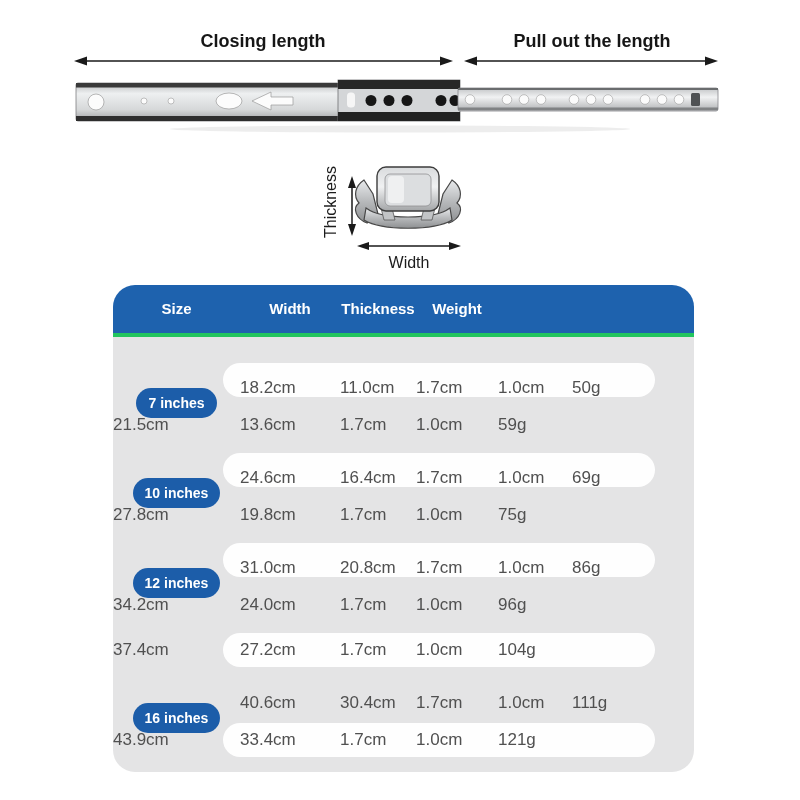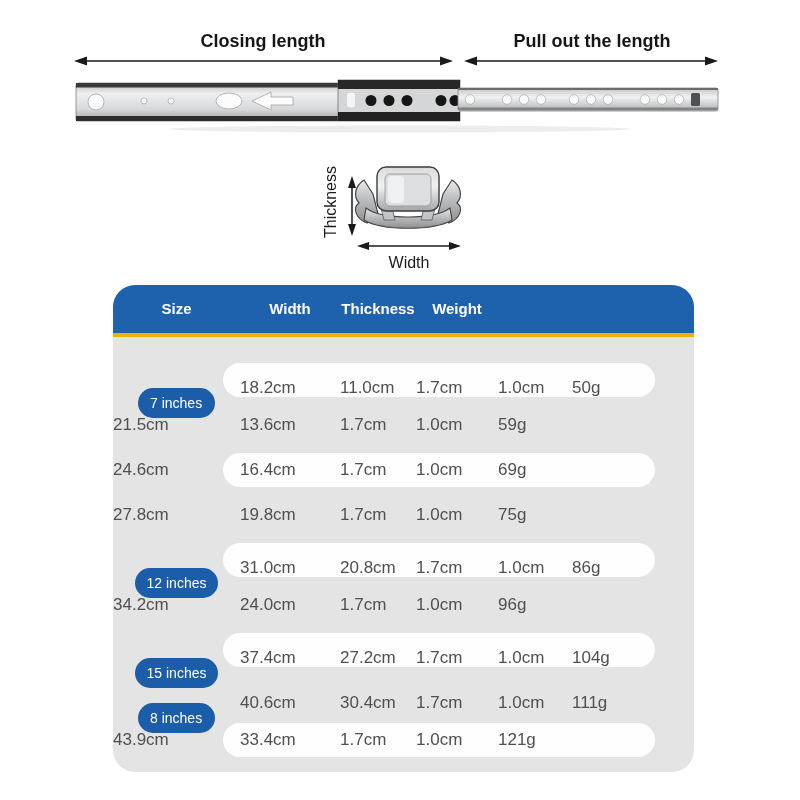--- a/index.html
+++ b/index.html
@@ -15,21 +15,21 @@
   
   .spec-table { position:absolute; left:113px; top:285px; width:581px; }
 
   .table-header {
     display:grid;
     grid-template-columns:127px 100px 76px 82px 74px 82px;
     padding-right:40px;
     height:52px;
     align-items:center;
     background:#1e62ae;
-    border-bottom:4px solid #eab308;
+    border-bottom:4px solid #22c55e;
     border-radius:22px 22px 0 0;
   }
   .th {
     color:#ffffff; font-size:15px; font-weight:600;
     text-align:center; white-space:pre-line; line-height:1.25;
   }
 
   .table-body {
     background:#e4e4e5;
     border-radius:0 0 22px 22px;
@@ -59,21 +59,21 @@
   }
   .size-cell { text-align:center; }
   .size-pill {
     position:relative;
     display:inline-block;
     min-width:77px;
     padding:0 12px;
     height:30px; line-height:30px;
     background:#1c5da9;
     color:#ffffff;
-    font-size:14px; font-weight:400;
+    font-size:14px; font-weight:700;
     border-radius:15px;
     text-align:left;
     margin-top:31px;
   }
 </style>
 </head>
 <body>
 
 <div class="page">
 
@@ -213,20 +213,21 @@
       <div class="row">
         <div class="cell">21.5cm</div>
         <div class="cell">13.6cm</div>
         <div class="cell">1.7cm</div>
         <div class="cell">1.0cm</div>
         <div class="cell">59g</div>
       </div>
 
       <div class="row">
         <div class="row-bg"></div>
+        <div class="cell size-cell"><span class="size-pill">10 inches</span></div>
         <div class="cell">24.6cm</div>
         <div class="cell">16.4cm</div>
         <div class="cell">1.7cm</div>
         <div class="cell">1.0cm</div>
         <div class="cell">69g</div>
       </div>
 
       <div class="row">
         <div class="cell">27.8cm</div>
         <div class="cell">19.8cm</div>
@@ -248,30 +249,29 @@
       <div class="row">
         <div class="cell">34.2cm</div>
         <div class="cell">24.0cm</div>
         <div class="cell">1.7cm</div>
         <div class="cell">1.0cm</div>
         <div class="cell">96g</div>
       </div>
 
       <div class="row">
         <div class="row-bg"></div>
-        <div class="cell size-cell"><span class="size-pill">15 inches</span></div>
         <div class="cell">37.4cm</div>
         <div class="cell">27.2cm</div>
         <div class="cell">1.7cm</div>
         <div class="cell">1.0cm</div>
         <div class="cell">104g</div>
       </div>
 
       <div class="row">
-        <div class="cell size-cell"><span class="size-pill">8 inches</span></div>
+        <div class="cell size-cell"><span class="size-pill">16 inches</span></div>
         <div class="cell">40.6cm</div>
         <div class="cell">30.4cm</div>
         <div class="cell">1.7cm</div>
         <div class="cell">1.0cm</div>
         <div class="cell">111g</div>
       </div>
 
       <div class="row">
         <div class="row-bg"></div>
         <div class="cell">43.9cm</div>

